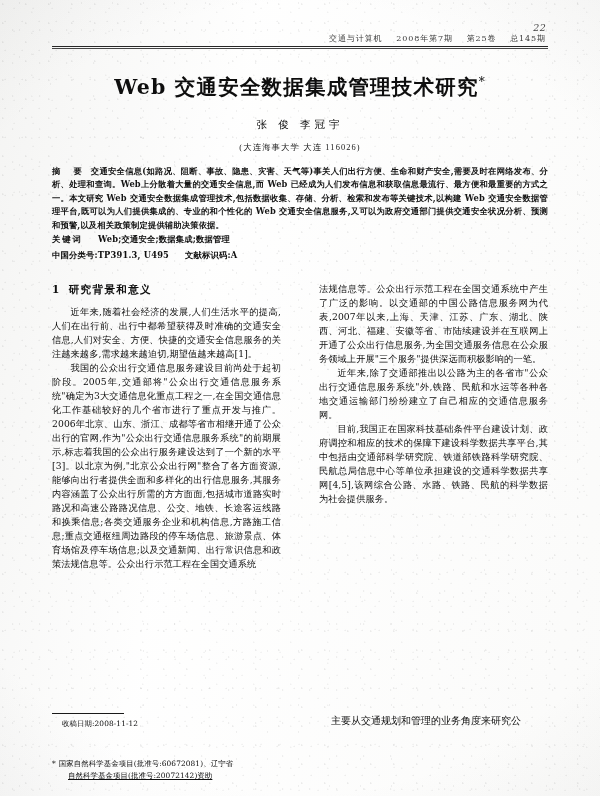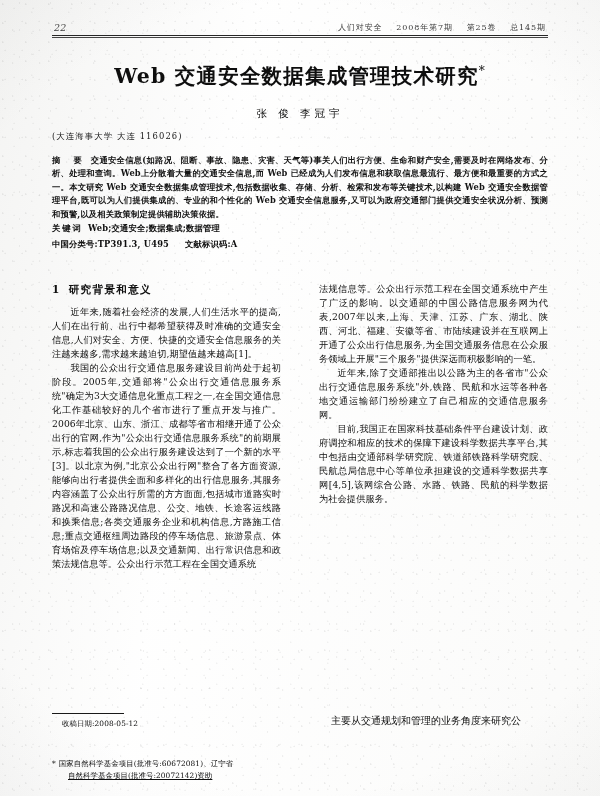--- a/index.html
+++ b/index.html
@@ -46,20 +46,21 @@
 
   
   .runhead {
     display: flex;
     align-items: flex-end;
     justify-content: space-between;
     font-size: 8.2px;
     letter-spacing: .3px;
     color: #2a2a2a;
     padding: 0 2px 2px 2px;
+    flex-direction: column;
   }
   .runhead .folio {
     font-family: "DejaVu Serif", serif;
     font-size: 9.5px;
     font-style: italic;
     opacity: .88;
   }
   .runhead .journal {
     font-size: 8px;
     letter-spacing: .9px;
@@ -90,25 +91,26 @@
   }
   .title .star { font-size: 12px; vertical-align: super; font-weight: 400; }
   .authors {
     text-align: center;
     font-size: 10.5px;
     letter-spacing: 4px;
     margin-top: 18px;
     font-weight: 400;
   }
   .affil {
-    text-align: left;
+    text-align: center;
     font-size: 8.4px;
     letter-spacing: 1.1px;
     margin-top: 10px;
     color: #232323;
+    font-family: Liberation Serif, serif;
   }
 
   
   .abstract-block {
     margin-top: 12px;
     font-size: 8.3px;
     line-height: 1.62;
     letter-spacing: .15px;
     font-weight: 600;
     color: #1a1a1a;
@@ -120,21 +122,21 @@
     font-weight: 700;
   }
   .meta-line {
     font-size: 8.3px;
     line-height: 1.85;
     font-weight: 600;
     letter-spacing: .2px;
   }
   .meta-line .lbl {
     letter-spacing: 2px;
-    margin-right: 5px;
+    margin-right: 15px;
   }
   .meta-line .gap { display: inline-block; width: 16px; }
 
   
   .columns {
     position: absolute;
     left: 52px;
     top: 282px;
     width: 496px;
     height: 470px;
@@ -198,21 +200,21 @@
 </head>
 <body>
 
 <div id="page">
 
   <div class="sheet scan-soft">
 
     <div class="runhead">
       <span class="folio">22</span>
       <span class="journal">
-        <span>人们对安全</span>
+        <span>交通与计算机</span>
         &nbsp;&nbsp;
         <span>2008年第7期</span>
         &nbsp;&nbsp;
         <span>第25卷</span>
         &nbsp;&nbsp;
         <span>总145期</span>
       </span>
     </div>
     <div class="rule-double">
         <span class="inner"></span>
@@ -250,21 +252,21 @@
 
     <div class="col">
       <p class="body cont">法规信息等。公众出行示范工程在全国交通系统中产生了广泛的影响。以交通部的中国公路信息服务网为代表,2007年以来,上海、天津、江苏、广东、湖北、陕西、河北、福建、安徽等省、市陆续建设并在互联网上开通了公众出行信息服务,为全国交通服务信息在公众服务领域上开展"三个服务"提供深远而积极影响的一笔。</p>
       <p class="body">近年来,除了交通部推出以公路为主的各省市"公众出行交通信息服务系统"外,铁路、民航和水运等各种各地交通运输部门纷纷建立了自己相应的交通信息服务网。</p>
       <p class="body">目前,我国正在国家科技基础条件平台建设计划、政府调控和相应的技术的保障下建设科学数据共享平台,其中包括由交通部科学研究院、铁道部铁路科学研究院、民航总局信息中心等单位承担建设的交通科学数据共享网[4,5],该网综合公路、水路、铁路、民航的科学数据为社会提供服务。</p>
     </div>
   </div>
 
   <div class="footnote scan-soft">
     <div class="fn-rule"></div>
-    <p class="fn-line"><span>收稿日期</span>:<span>2008-05-12</span></p>
+    <p class="fn-line"><span>收稿日期</span>:<span>2008-11-12</span></p>
     <p class="fn-line star"><span class="mark">*</span><span>国家自然科学基金项目(批准号:60672081)、辽宁省</span></p>
     <p class="fn-line ind">自然科学基金项目(批准号:20072142)资助</p>
   </div>
 
   <div class="col-right-tail scan-soft">
     <p class="body">主要从交通规划和管理的业务角度来研究公</p>
   </div>
 
 </div>
 

